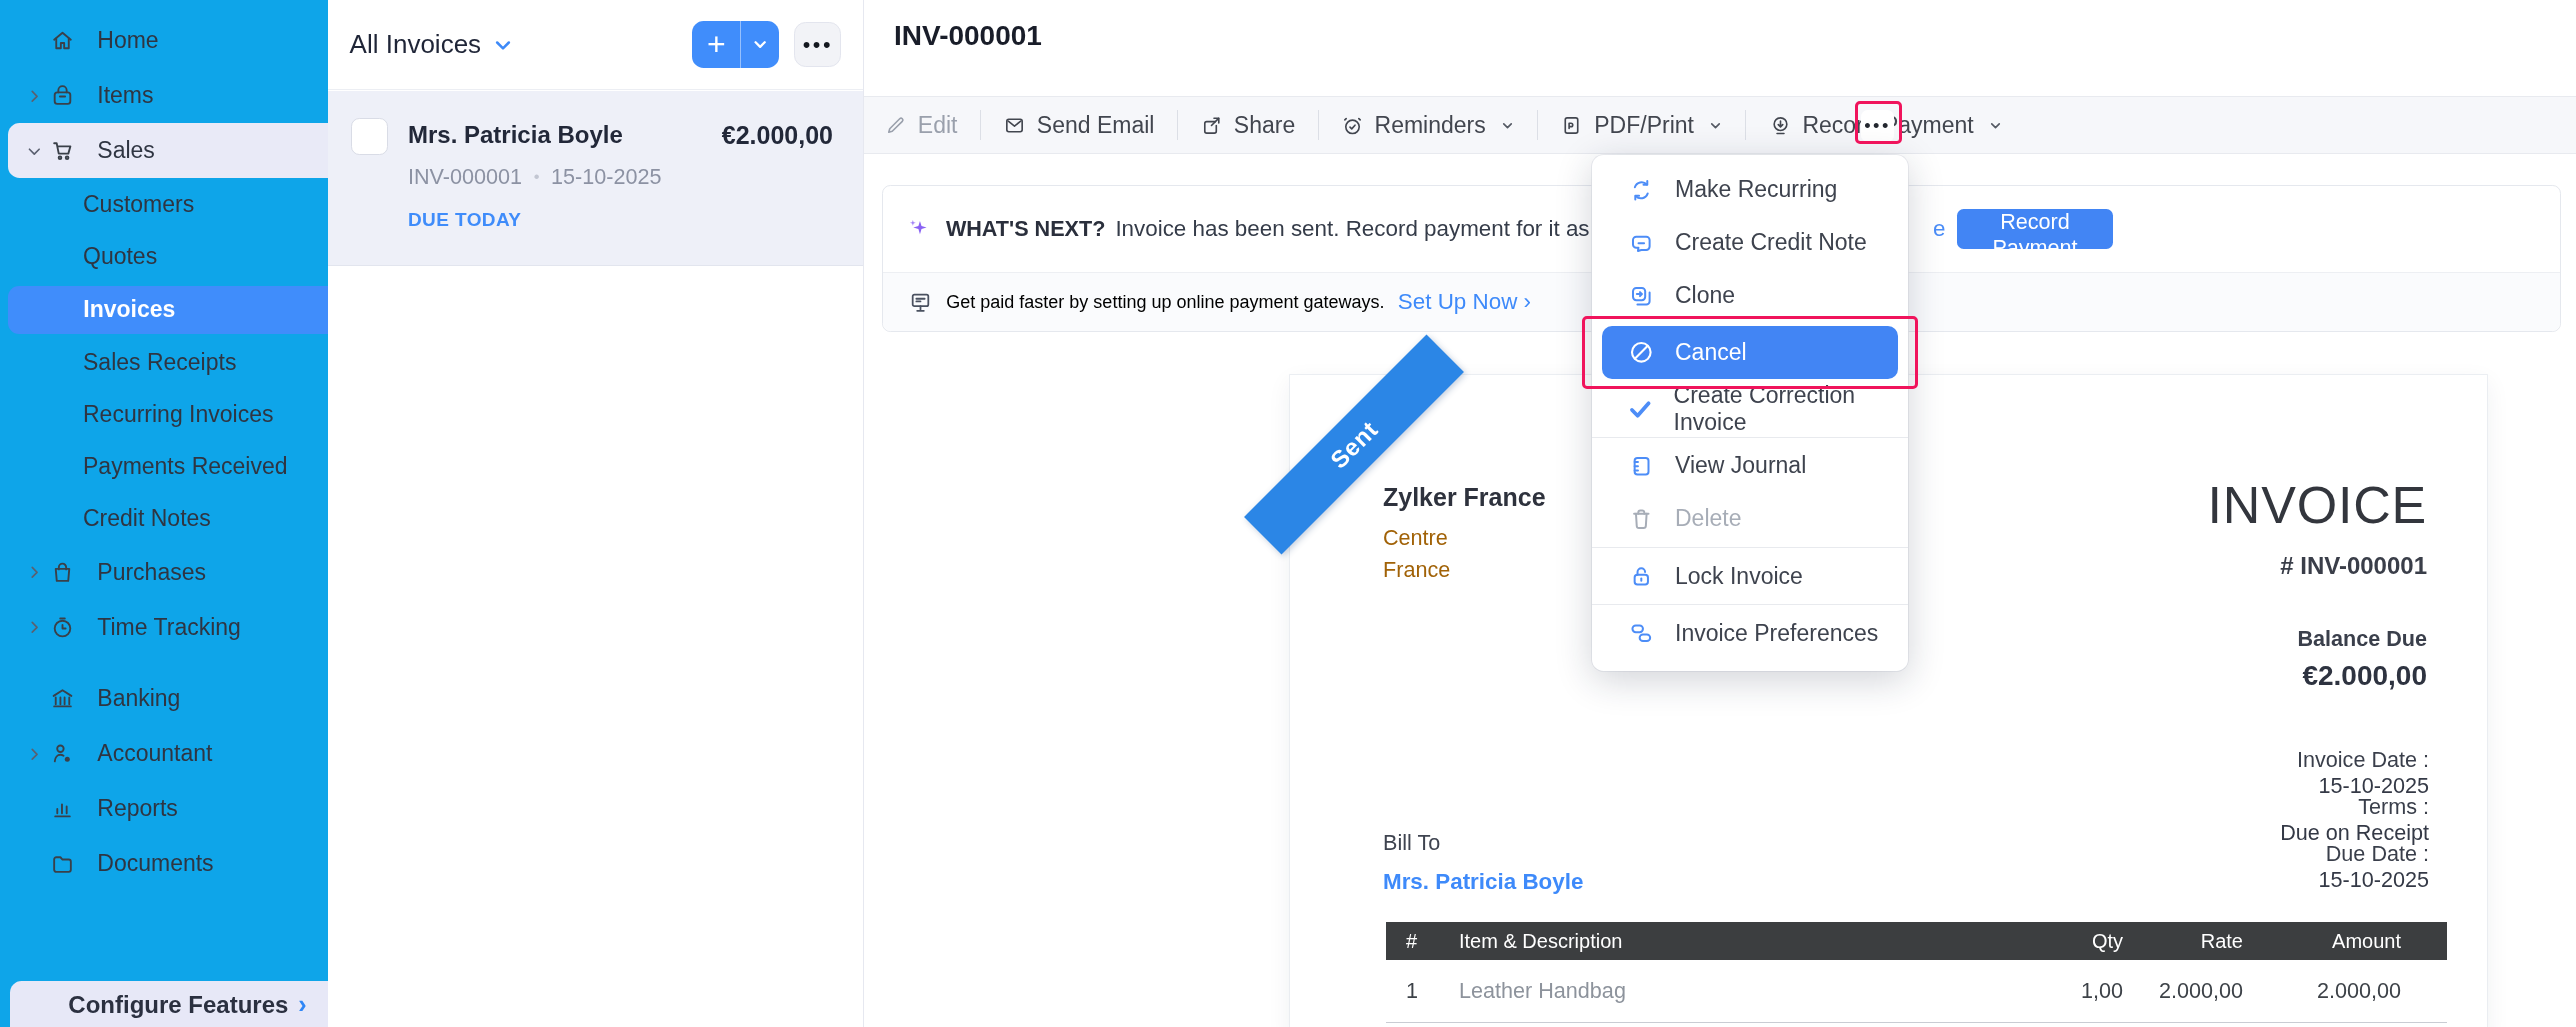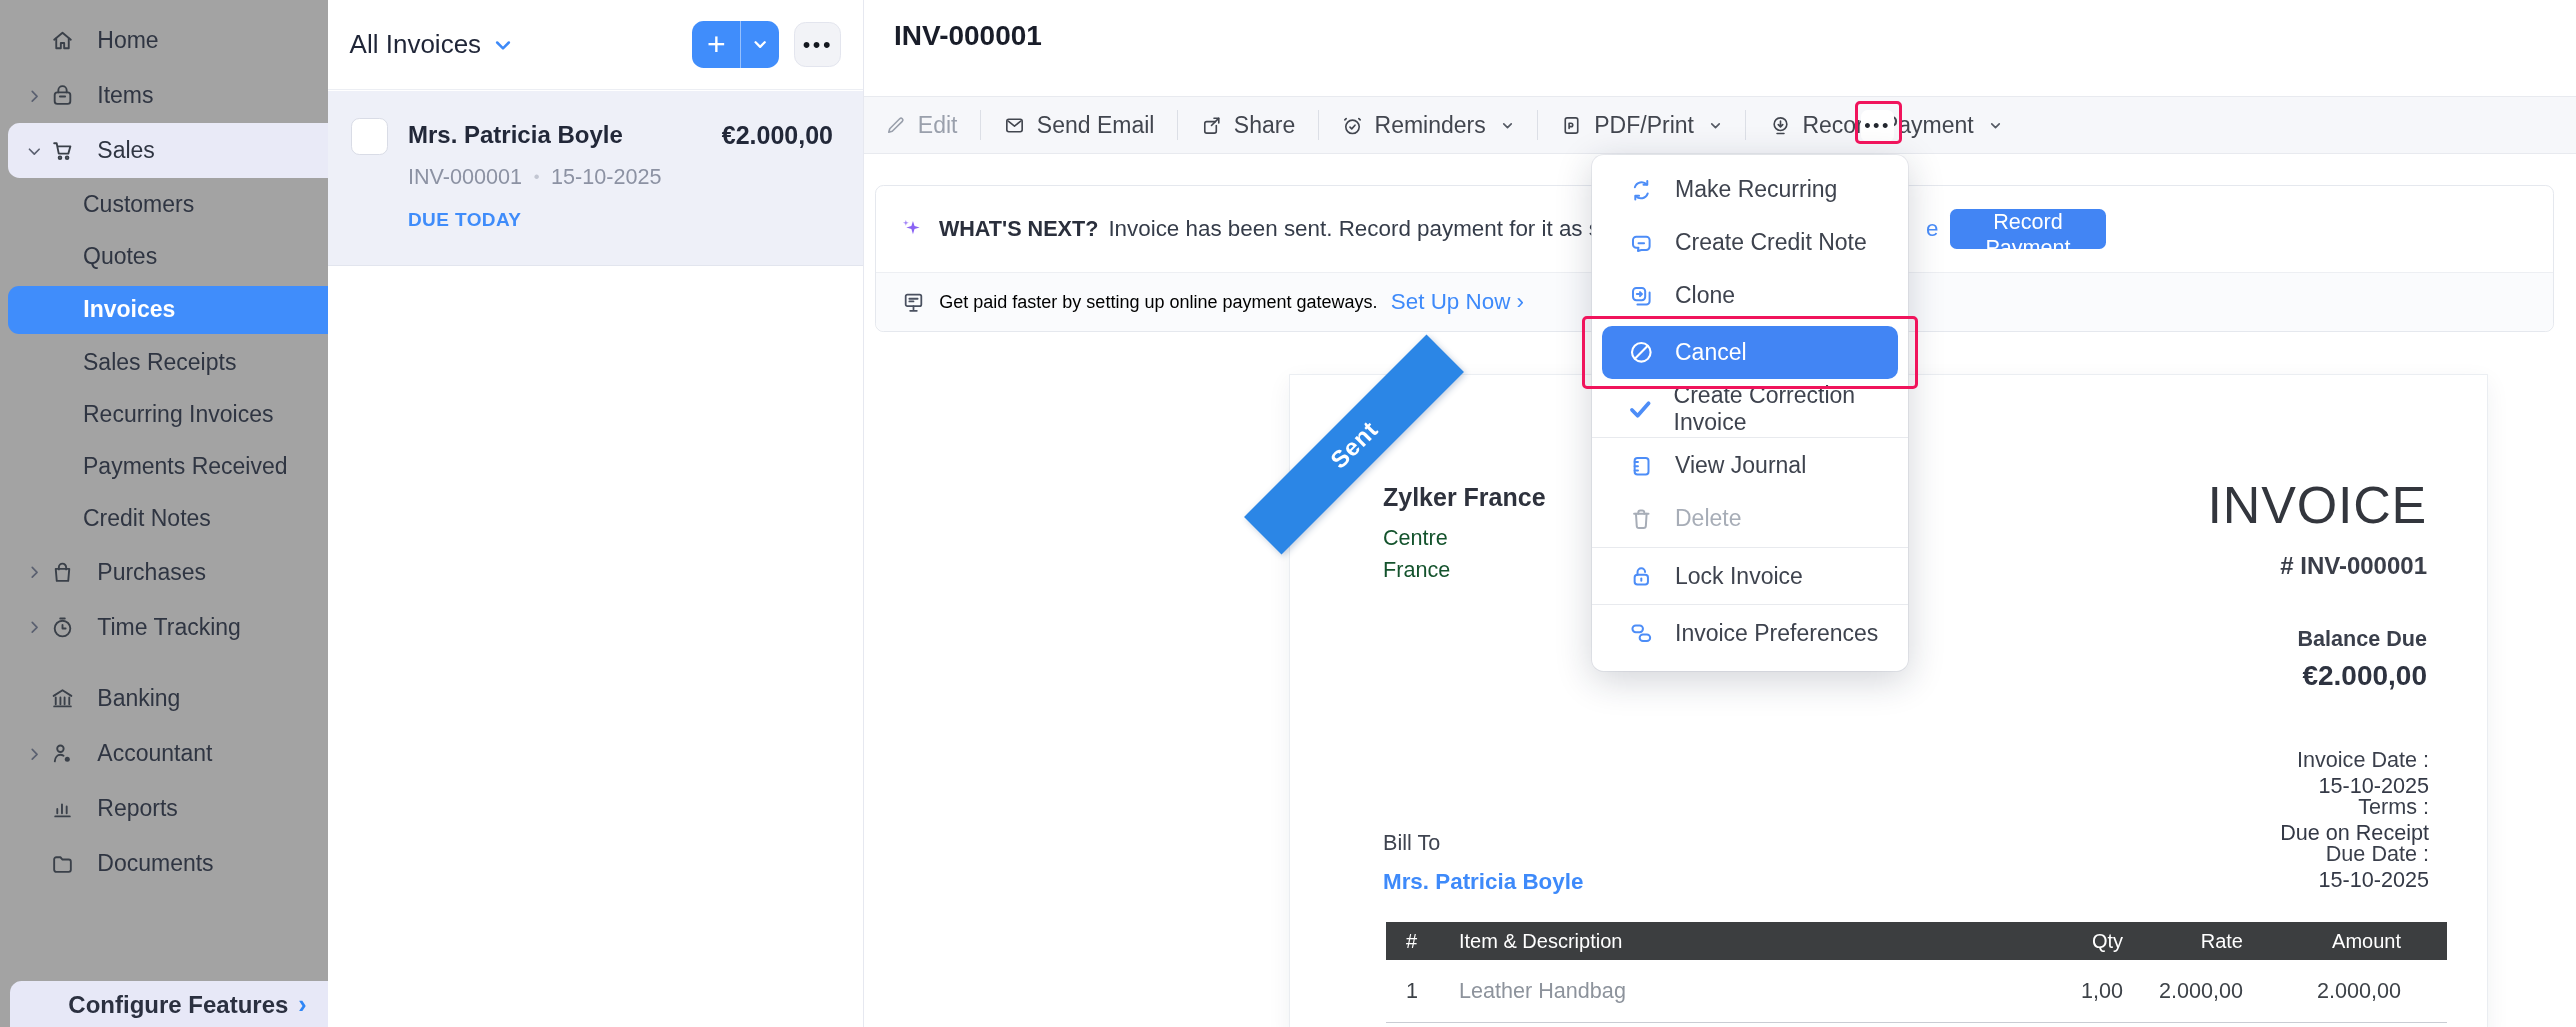--- a/index.html
+++ b/index.html
@@ -2,21 +2,21 @@
 <html style="font-size:13.3px"><head>
 <meta charset="utf-8">
 <style>
   * { margin:0; padding:0; box-sizing:border-box; }
   html,body { width:2576px; height:1027px; overflow:hidden; background:#fff;
     font-family:"Liberation Sans", sans-serif; -webkit-font-smoothing:antialiased; }
   svg { display:block; }
 
   
   .sidebar { position:absolute; left:0; top:0; width:376px; height:1027px;
-    background:#a3a3a3; border-right:0.8px solid #ebedf5; }
+    background:#0ea5e9; border-right:0.8px solid #ebedf5; }
   .side-item { display:flex; align-items:center; height:55px; padding-left:18.3px; cursor:pointer; }
   .side-item .chev { width:32px; display:flex; justify-content:center; color:#5a6070; }
   .side-item .sicon { width:47px; display:flex; justify-content:flex-start; color:#3a4049; }
   .side-item .slabel { font-size:23px; color:#2f3542; }
   .side-sub { display:flex; align-items:center; height:52px; padding-left:83px; cursor:pointer; }
   .side-sub .slabel { font-size:23px; color:#2f3542; }
   .pill-sales { margin:0 8.3px; border-radius:11.6px; background:#e9eaf7; height:55px; padding-left:10px; }
   .pill-active { margin:3.3px 8.3px; border-radius:11px; background:#408dfb; height:48px;
     display:flex; align-items:center; padding-left:75px; padding-right:21.6px; cursor:pointer; }
   .pill-active .slabel { color:#fff; font-weight:bold; font-size:23px; flex:1; }
@@ -63,21 +63,21 @@
     display:flex; align-items:center; padding-left:20px; }
   .tb-item { display:flex; align-items:center; gap:10.8px; font-size:23px; color:#42464f; cursor:pointer; }
   .tb-item.muted { color:#9aa0ac; }
   .tb-div { width:0.8px; height:30px; background:#dcdfe6; margin:0 22.4px; }
   .tb-chev { margin-left:3.3px; color:#555a64; }
   .btn-more-tb { position:absolute; left:997px; top:13.3px; width:33px; height:32px;
     background:#fff; border-radius:6.6px; display:flex; align-items:center; justify-content:center;
     font-size:18.3px; letter-spacing:2.5px; color:#23272f; cursor:pointer; }
 
   
-  .banner { position:absolute; left:11px; top:185px; width:1679px; height:147px;
+  .banner { position:absolute; left:18px; top:185px; width:1679px; height:147px;
     background:#fff; border:0.8px solid #e5e8ee; border-radius:8.3px; }
   .banner-r1 { position:relative; height:86px; display:flex; align-items:center; padding-left:23px; }
   .b-sparkle { color:#8a63f4; }
   .b-label { margin-left:13.3px; font-size:21.6px; font-weight:bold; color:#2a2f3c; }
   .b-msg { margin-left:10px; font-size:22.4px; color:#353c49; white-space:nowrap;
     overflow:hidden; max-width:764px; }
   .b-link-frag { position:absolute; left:1050px; top:30px; font-size:22.4px; color:#4b8df8; }
   .btn-record { position:absolute; left:1074px; top:23px; width:156px; height:40px;
     background:#4285f4; border:none; border-radius:6.6px; color:#fff; font-size:21.6px;
     font-family:inherit; cursor:pointer; }
@@ -92,21 +92,21 @@
     background:#fff; box-shadow:0 0 0 0.8px #e7eaef, 0 6.6px 23px rgba(35,45,65,.07); }
   .ribbon-band { position:absolute; top:43px; left:-65px; width:258px; height:53px;
     background:#2b86e6; transform:rotate(-45deg); display:flex; align-items:center;
     justify-content:center; box-shadow:0 2.5px 6.6px rgba(20,60,120,.25); }
   .ribbon-band span { color:#fff; font-size:24px; font-weight:bold; letter-spacing:0.8px; }
   .fold { position:absolute; width:0; height:0; border-style:solid; }
   .fold-top { top:-7.5px; left:125px; border-width:0 0 7.5px 7.5px; border-color:transparent transparent #145a9e transparent; }
   .fold-left { left:-7.5px; top:125px; border-width:0 7.5px 7.5px 0; border-color:transparent #145a9e transparent transparent; }
   .company { position:absolute; left:93px; top:108px; }
   .company .cname { font-size:25px; font-weight:bold; color:#2e323d; margin-bottom:10px; }
-  .company .cline { font-size:21.6px; color:#14532d; line-height:32px; }
+  .company .cline { font-size:21.6px; color:#a16207; line-height:32px; }
   .doc-head { position:absolute; right:60px; top:100px; text-align:right; }
   .doc-title { font-size:52px; font-weight:500; color:#33363d; letter-spacing:0.8px; }
   .doc-num { margin-top:16.6px; font-size:24px; font-weight:bold; color:#3a3e49; }
   .balance { position:absolute; right:60px; top:251px; text-align:right; }
   .bal-label { font-size:21.6px; font-weight:bold; color:#3a3f4b; }
   .bal-amount { margin-top:8.3px; font-size:28px; font-weight:bold; color:#2e3340; }
   .fields { position:absolute; right:58px; top:372px; width:465px; }
   .f-row { height:47px; display:flex; align-items:flex-end;flex-direction:column; }
   .f-label { flex:1; text-align:right; font-size:21.6px; color:#3a3f4b; }
   .f-value { width:224px; text-align:right; font-size:21.6px; color:#343946; }

